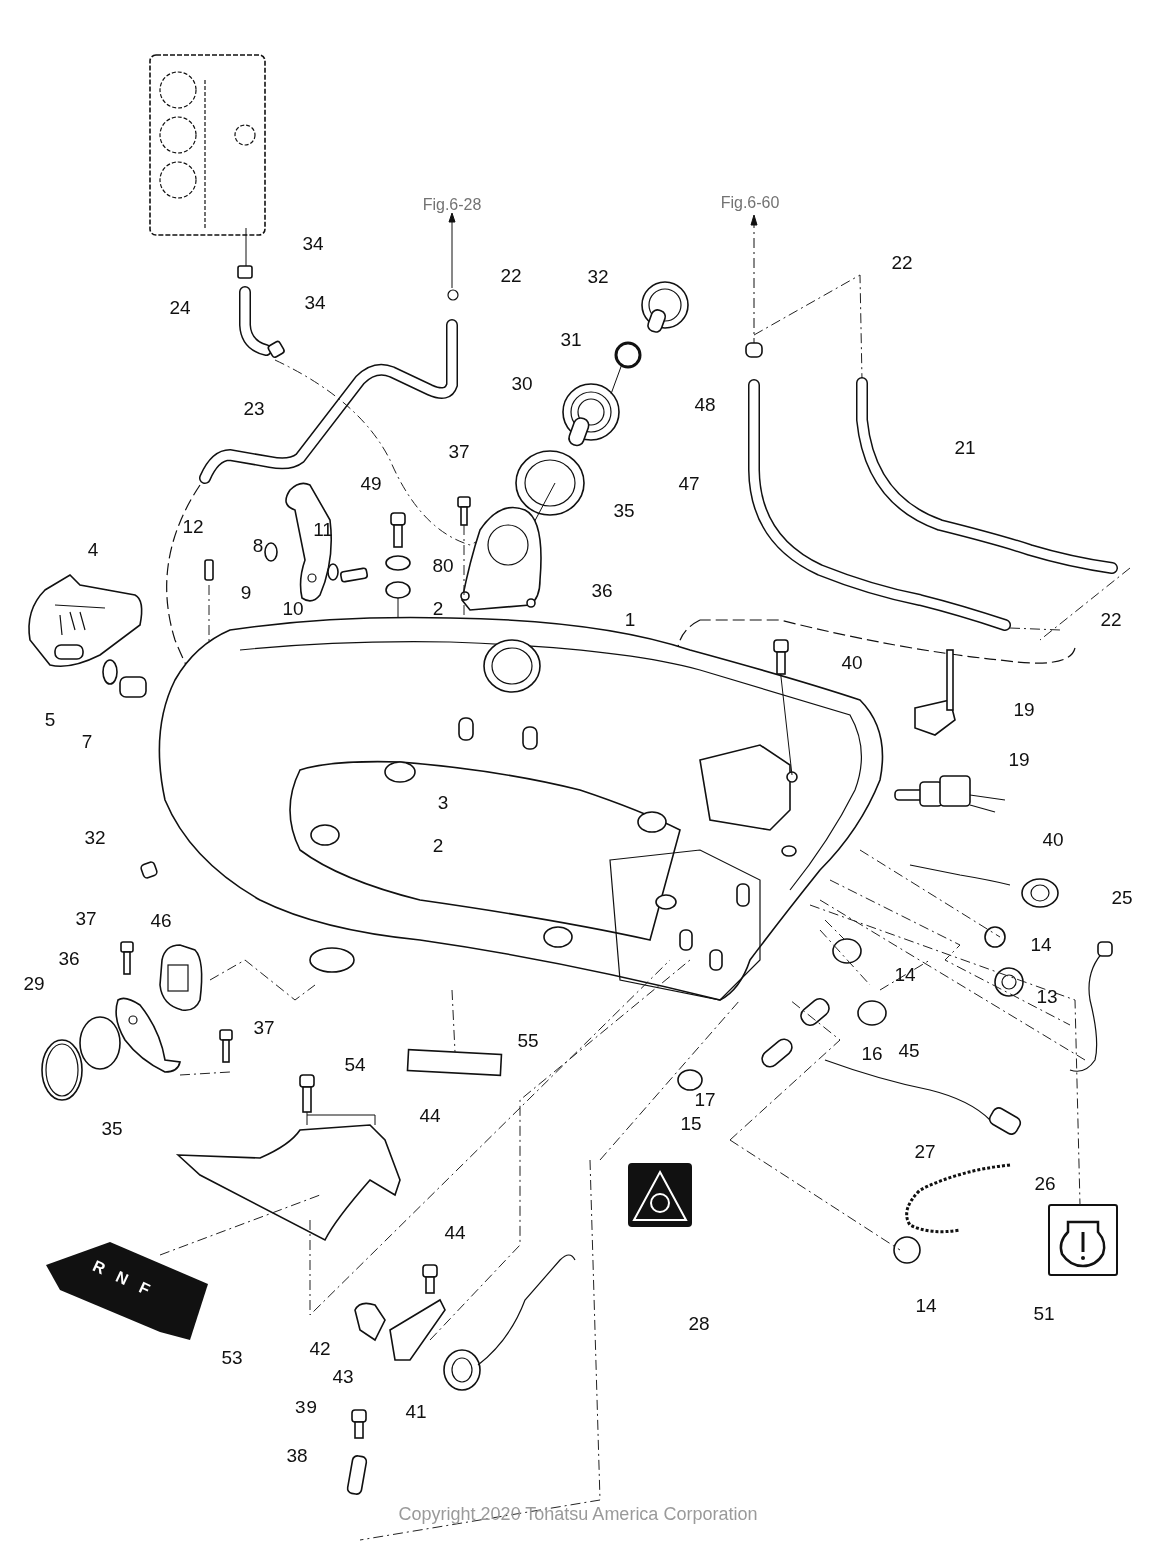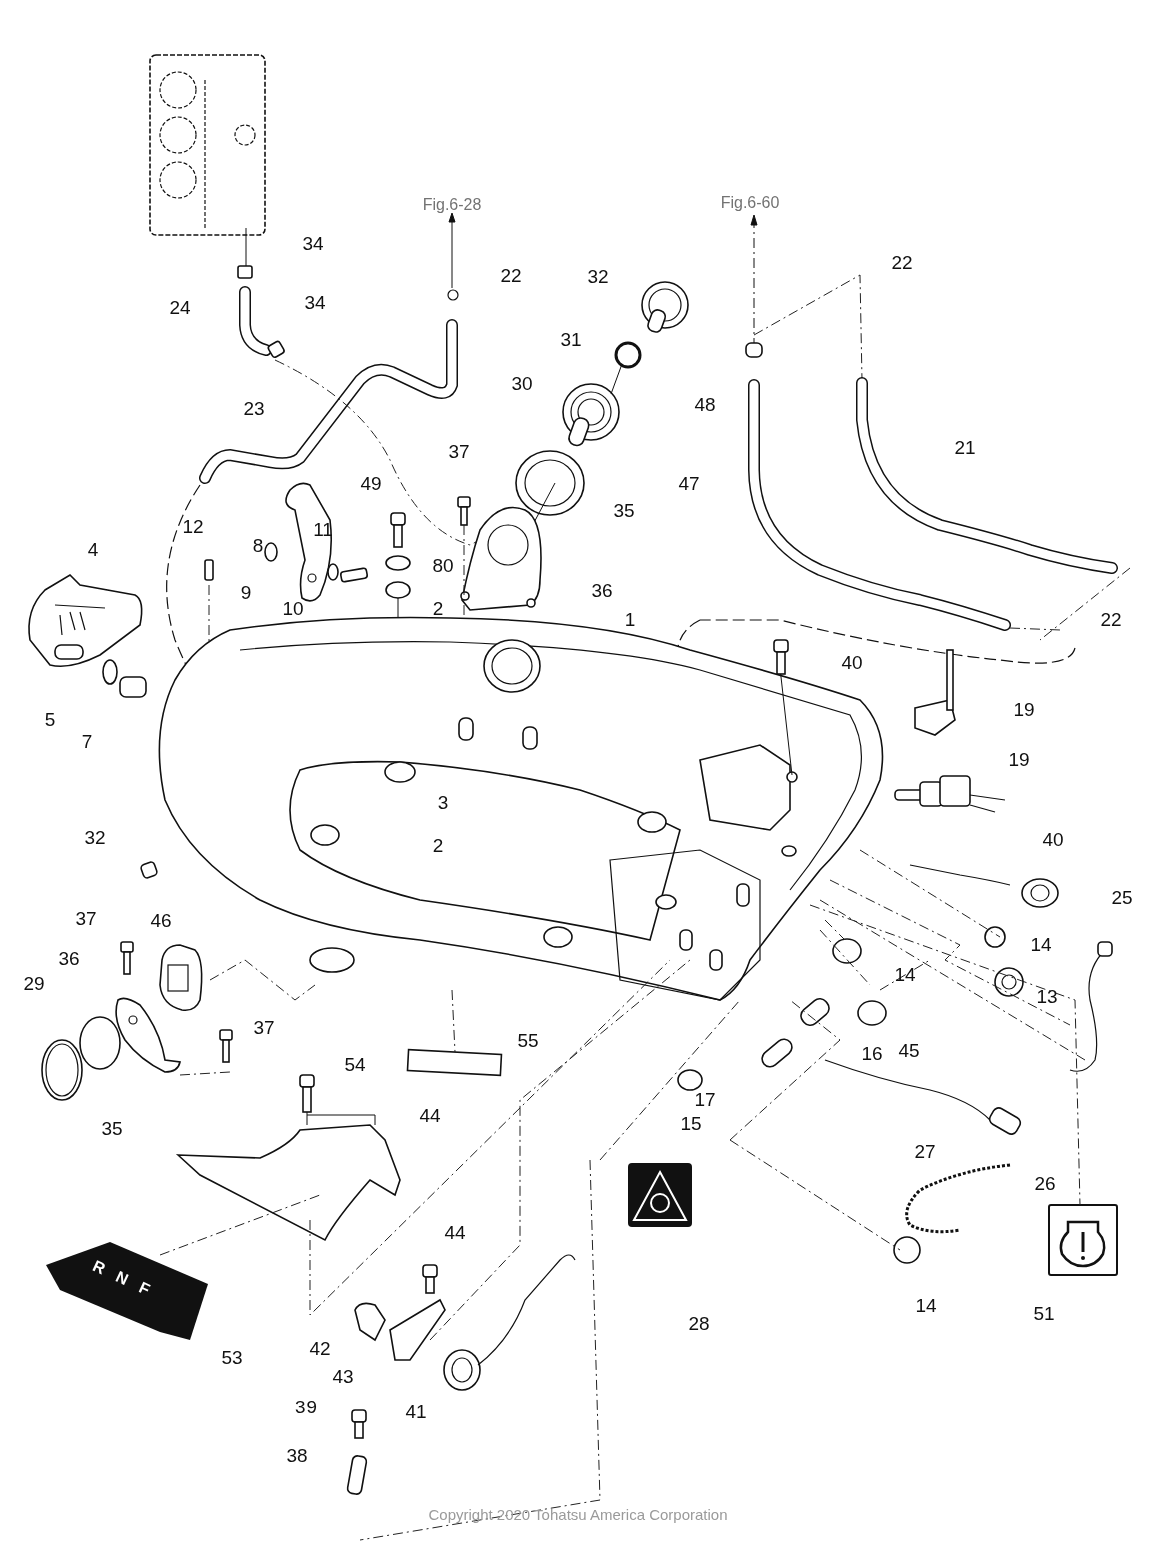--- a/index.html
+++ b/index.html
@@ -3,21 +3,21 @@
 <meta charset="utf-8">
 <style>
   html, body { margin: 0; padding: 0; background: #ffffff; }
   body { width: 1157px; height: 1561px; position: relative; overflow: hidden;
          font-family: "Liberation Sans", sans-serif; color: #111; }
   #canvas { position: absolute; left: 0; top: 0; width: 1157px; height: 1561px; }
   .callout { position: absolute; font-size: 19px; line-height: 1; color: #111;
              transform: translate(-50%, -50%); white-space: nowrap; cursor: pointer; }
   .figref { position: absolute; font-size: 16px; color: #737373; transform: translate(-50%, -50%); cursor: pointer; }
   .copyright { position: absolute; left: 578px; top: 1514px; transform: translate(-50%, -50%);
-               font-size: 15px; color: #9a9a9a; }
+               font-size: 18px; color: #9a9a9a; }
   svg .part { fill: #fff; stroke: #111; stroke-width: 1.6; }
   svg .thin { fill: none; stroke: #111; stroke-width: 1.2; }
   svg .leader { fill: none; stroke: #111; stroke-width: 1; }
   svg .dash { fill: none; stroke: #222; stroke-width: 1; stroke-dasharray: 10 4 2 4; }
   svg .solid-dark { fill: #111; stroke: #111; }
   svg .hose { fill: none; stroke: #111; stroke-width: 12; stroke-linecap: round; }
   svg .hose-in { fill: none; stroke: #fff; stroke-width: 9; stroke-linecap: round; }
 </style>
 </head>
 <body>

